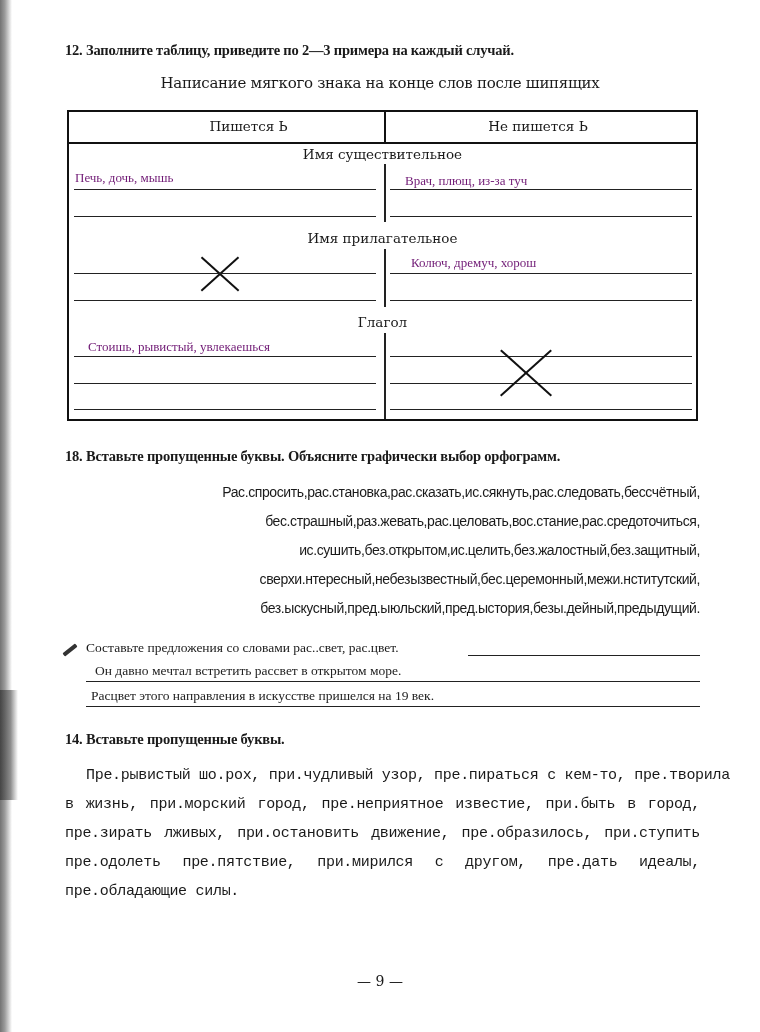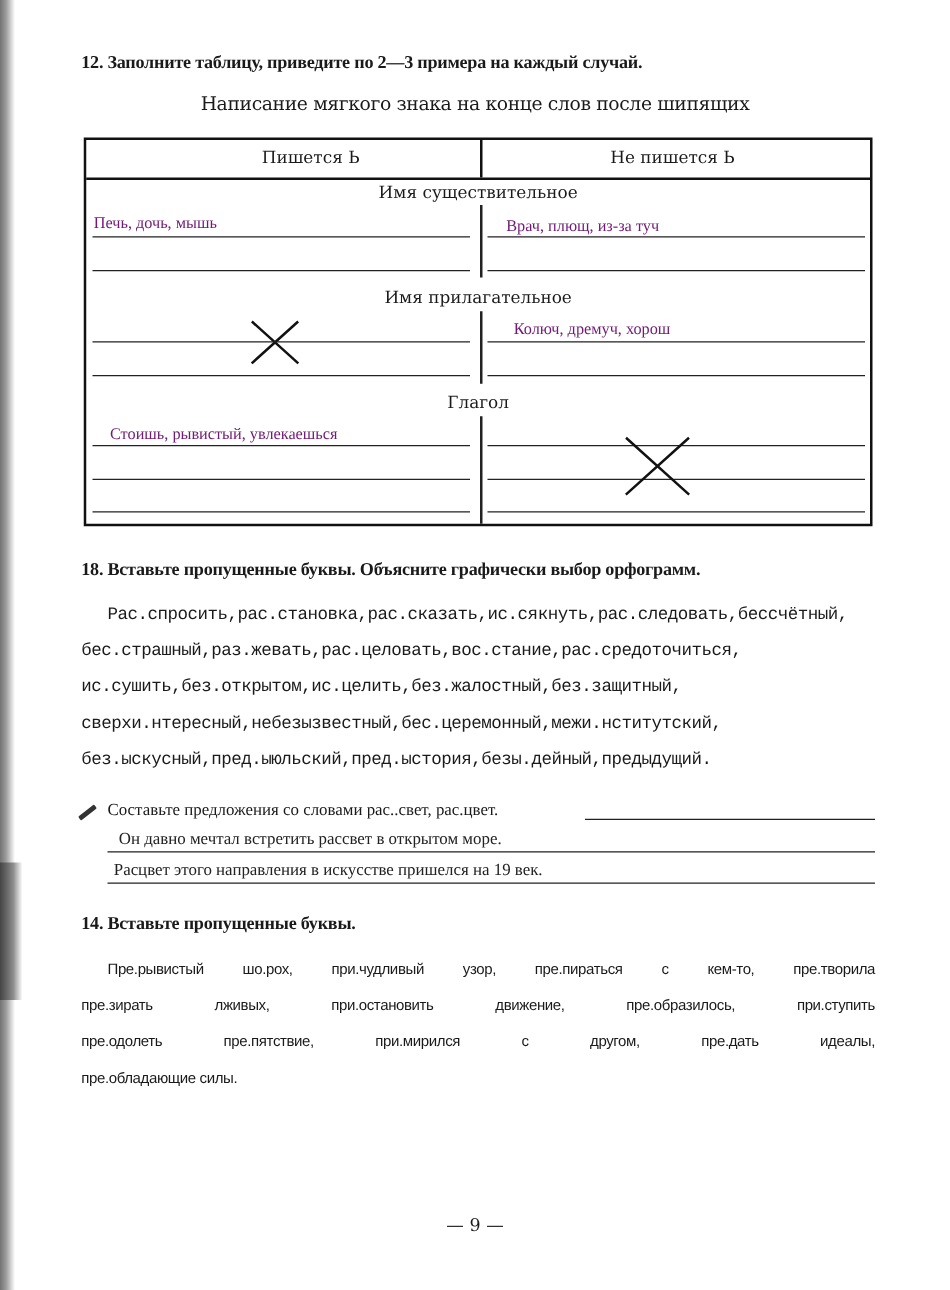--- a/index.html
+++ b/index.html
@@ -46,37 +46,37 @@
     content: ""; position: absolute; left: 50%; top: 50%; width: 50px; height: 2.2px;
     background: #111; transform-origin: center;
   }
   .cross::before { transform: translate(-50%, -50%) rotate(42deg); }
   .cross::after { transform: translate(-50%, -50%) rotate(-42deg); }
   .cross.big { width: 54px; height: 46px; }
   .cross.big::before, .cross.big::after { width: 68px; }
 
   .ex-line {
     position: absolute; left: 65px; width: 635px; font-size: 14px;
-    display: flex; justify-content: flex-start; white-space: nowrap;
-    font-family: Liberation Mono, monospace; letter-spacing: -0.4px;
+    display: flex; justify-content: flex-end; white-space: nowrap;
+    font-family: Liberation Sans, sans-serif; letter-spacing: -0.4px;
   }
   .ex-line.indent { left: 86px; width: 614px; }
   .word { position: relative; }
   .pencil { position: absolute; left: 60px; top: 642px; width: 18px; height: 14px; }
   .pencil::before {
     content: ""; position: absolute; left: 2px; top: 6px; width: 16px; height: 4px;
     background: #333; transform: rotate(-38deg); border-radius: 1px;
   }
   .prompt-text { position: absolute; left: 86px; top: 640px; font-size: 13.5px; font-family: "Liberation Serif", serif; }
   .prompt-rule { position: absolute; height: 1.2px; background: #222; }
   .answer { position: absolute; font-size: 13.5px; font-family: "Liberation Serif", serif; color: #222; }
 
   .para14 {
-    position: absolute; left: 65px; width: 635px; font-size: 12px; line-height: 29px;
-    text-align: justify; font-family: Liberation Sans, sans-serif; letter-spacing: -0.3px;
+    position: absolute; left: 65px; width: 635px; font-size: 15px; line-height: 29px;
+    text-align: justify; font-family: Liberation Mono, monospace; letter-spacing: -0.3px;
   }
   .para14 .ln { display: block; text-align: justify; text-align-last: justify; height: 29px; white-space: nowrap; }
   .para14 .ln.first { text-indent: 21px; }
   .para14 .ln.last { text-align-last: left; }
   .page-num { position: absolute; top: 973px; left: 0; width: 760px; text-align: center; font-size: 14px; }
 </style>
 </head>
 <body>
 
 <div class="scan-edge"></div>
@@ -164,18 +164,19 @@
 <div class="prompt-text">Составьте предложения со словами рас..свет, рас.цвет.</div>
 <div class="prompt-rule" style="left:468px;top:655px;width:232px"></div>
 <div class="answer" style="left:95px;top:663px">Он давно мечтал встретить рассвет в открытом море.</div>
 <div class="prompt-rule" style="left:86px;top:681px;width:614px"></div>
 <div class="answer" style="left:91px;top:688px">Расцвет этого направления в искусстве пришелся на 19 век.</div>
 <div class="prompt-rule" style="left:86px;top:706px;width:614px"></div>
 
 <div class="task-title" style="top:731px">14. Вставьте пропущенные буквы.</div>
 <div class="para14" style="top:761px">
   <span class="ln first">Пре.рывистый шо.рох, при.чудливый узор, пре.пираться с кем-то, пре.творила</span>
+  <span class="ln">в жизнь, при.морский город, пре.неприятное известие, при.быть в город,</span>
   <span class="ln">пре.зирать лживых, при.остановить движение, пре.образилось, при.ступить</span>
   <span class="ln">пре.одолеть пре.пятствие, при.мирился с другом, пре.дать идеалы,</span>
   <span class="ln last">пре.обладающие силы.</span>
 </div>
 
 <div class="page-num">— 9 —</div>
 
 </body></html>

